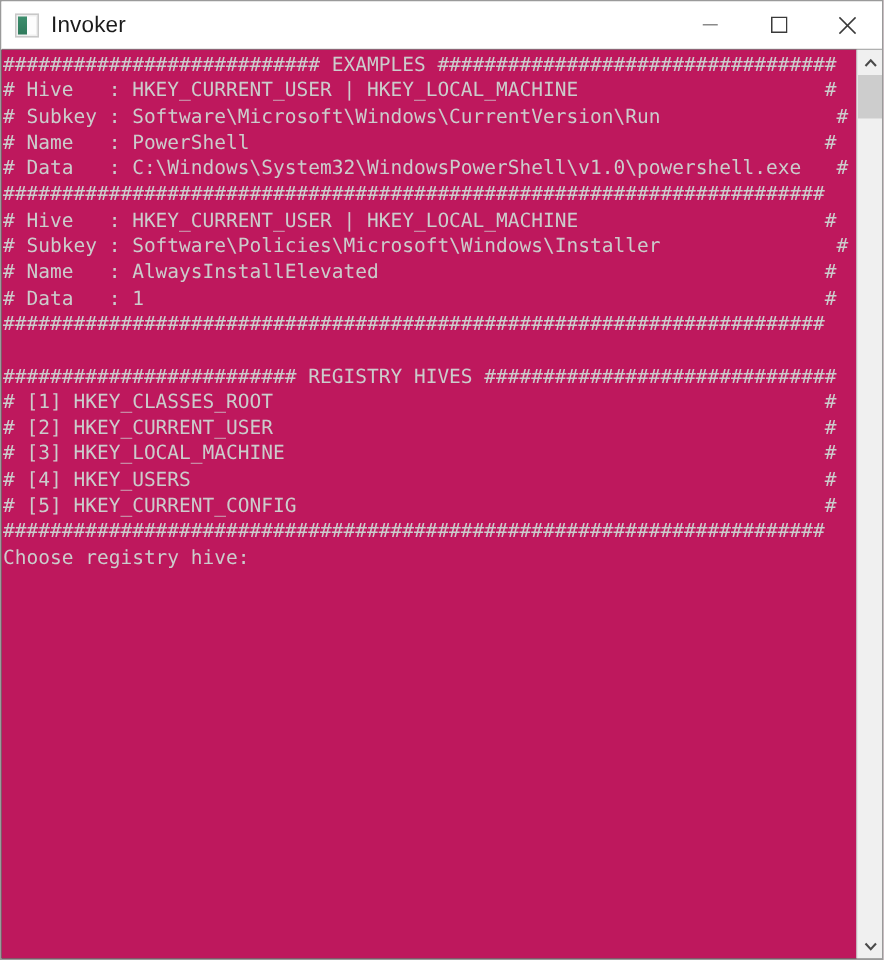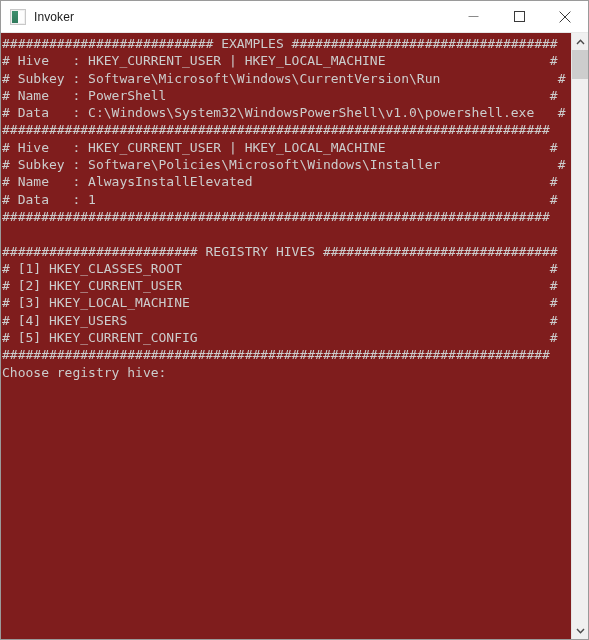--- a/index.html
+++ b/index.html
@@ -56,21 +56,21 @@
     background: linear-gradient(180deg, #3e8f6e 0%, #2f7a5c 100%);
   }
   #app-icon::after {
     content: "";
     position: absolute;
     left: 7px; top: 1px;
     width: 6px; height: 12px;
     background: #fdfdfd;
   }
   #title-text {
-    font-size: 12px;
+    font-size: 15px;
     color: #1b1b1b;
     letter-spacing: 0.1px;
     white-space: nowrap;
     flex: 0 0 auto;
   }
   #win-buttons {
     position: absolute;
     right: 0; top: 0;
     height: 31px;
     display: flex;
@@ -88,21 +88,21 @@
   
   #client {
     flex: 1 1 auto;
     display: flex;
     background: #0c0c0c;
     overflow: hidden;
     position: relative;
   }
   #console {
     flex: 1 1 auto;
-    background: #7f1d1d;
+    background: #be185d;
     overflow: hidden;
     padding: 0;
     position: relative;
   }
   #console-text {
     margin: 0;
     padding: 2px 0 0 1px;
     font-family: "DejaVu Sans Mono", "Liberation Mono", monospace;
     font-size: 13px;
     line-height: 17.3px;

